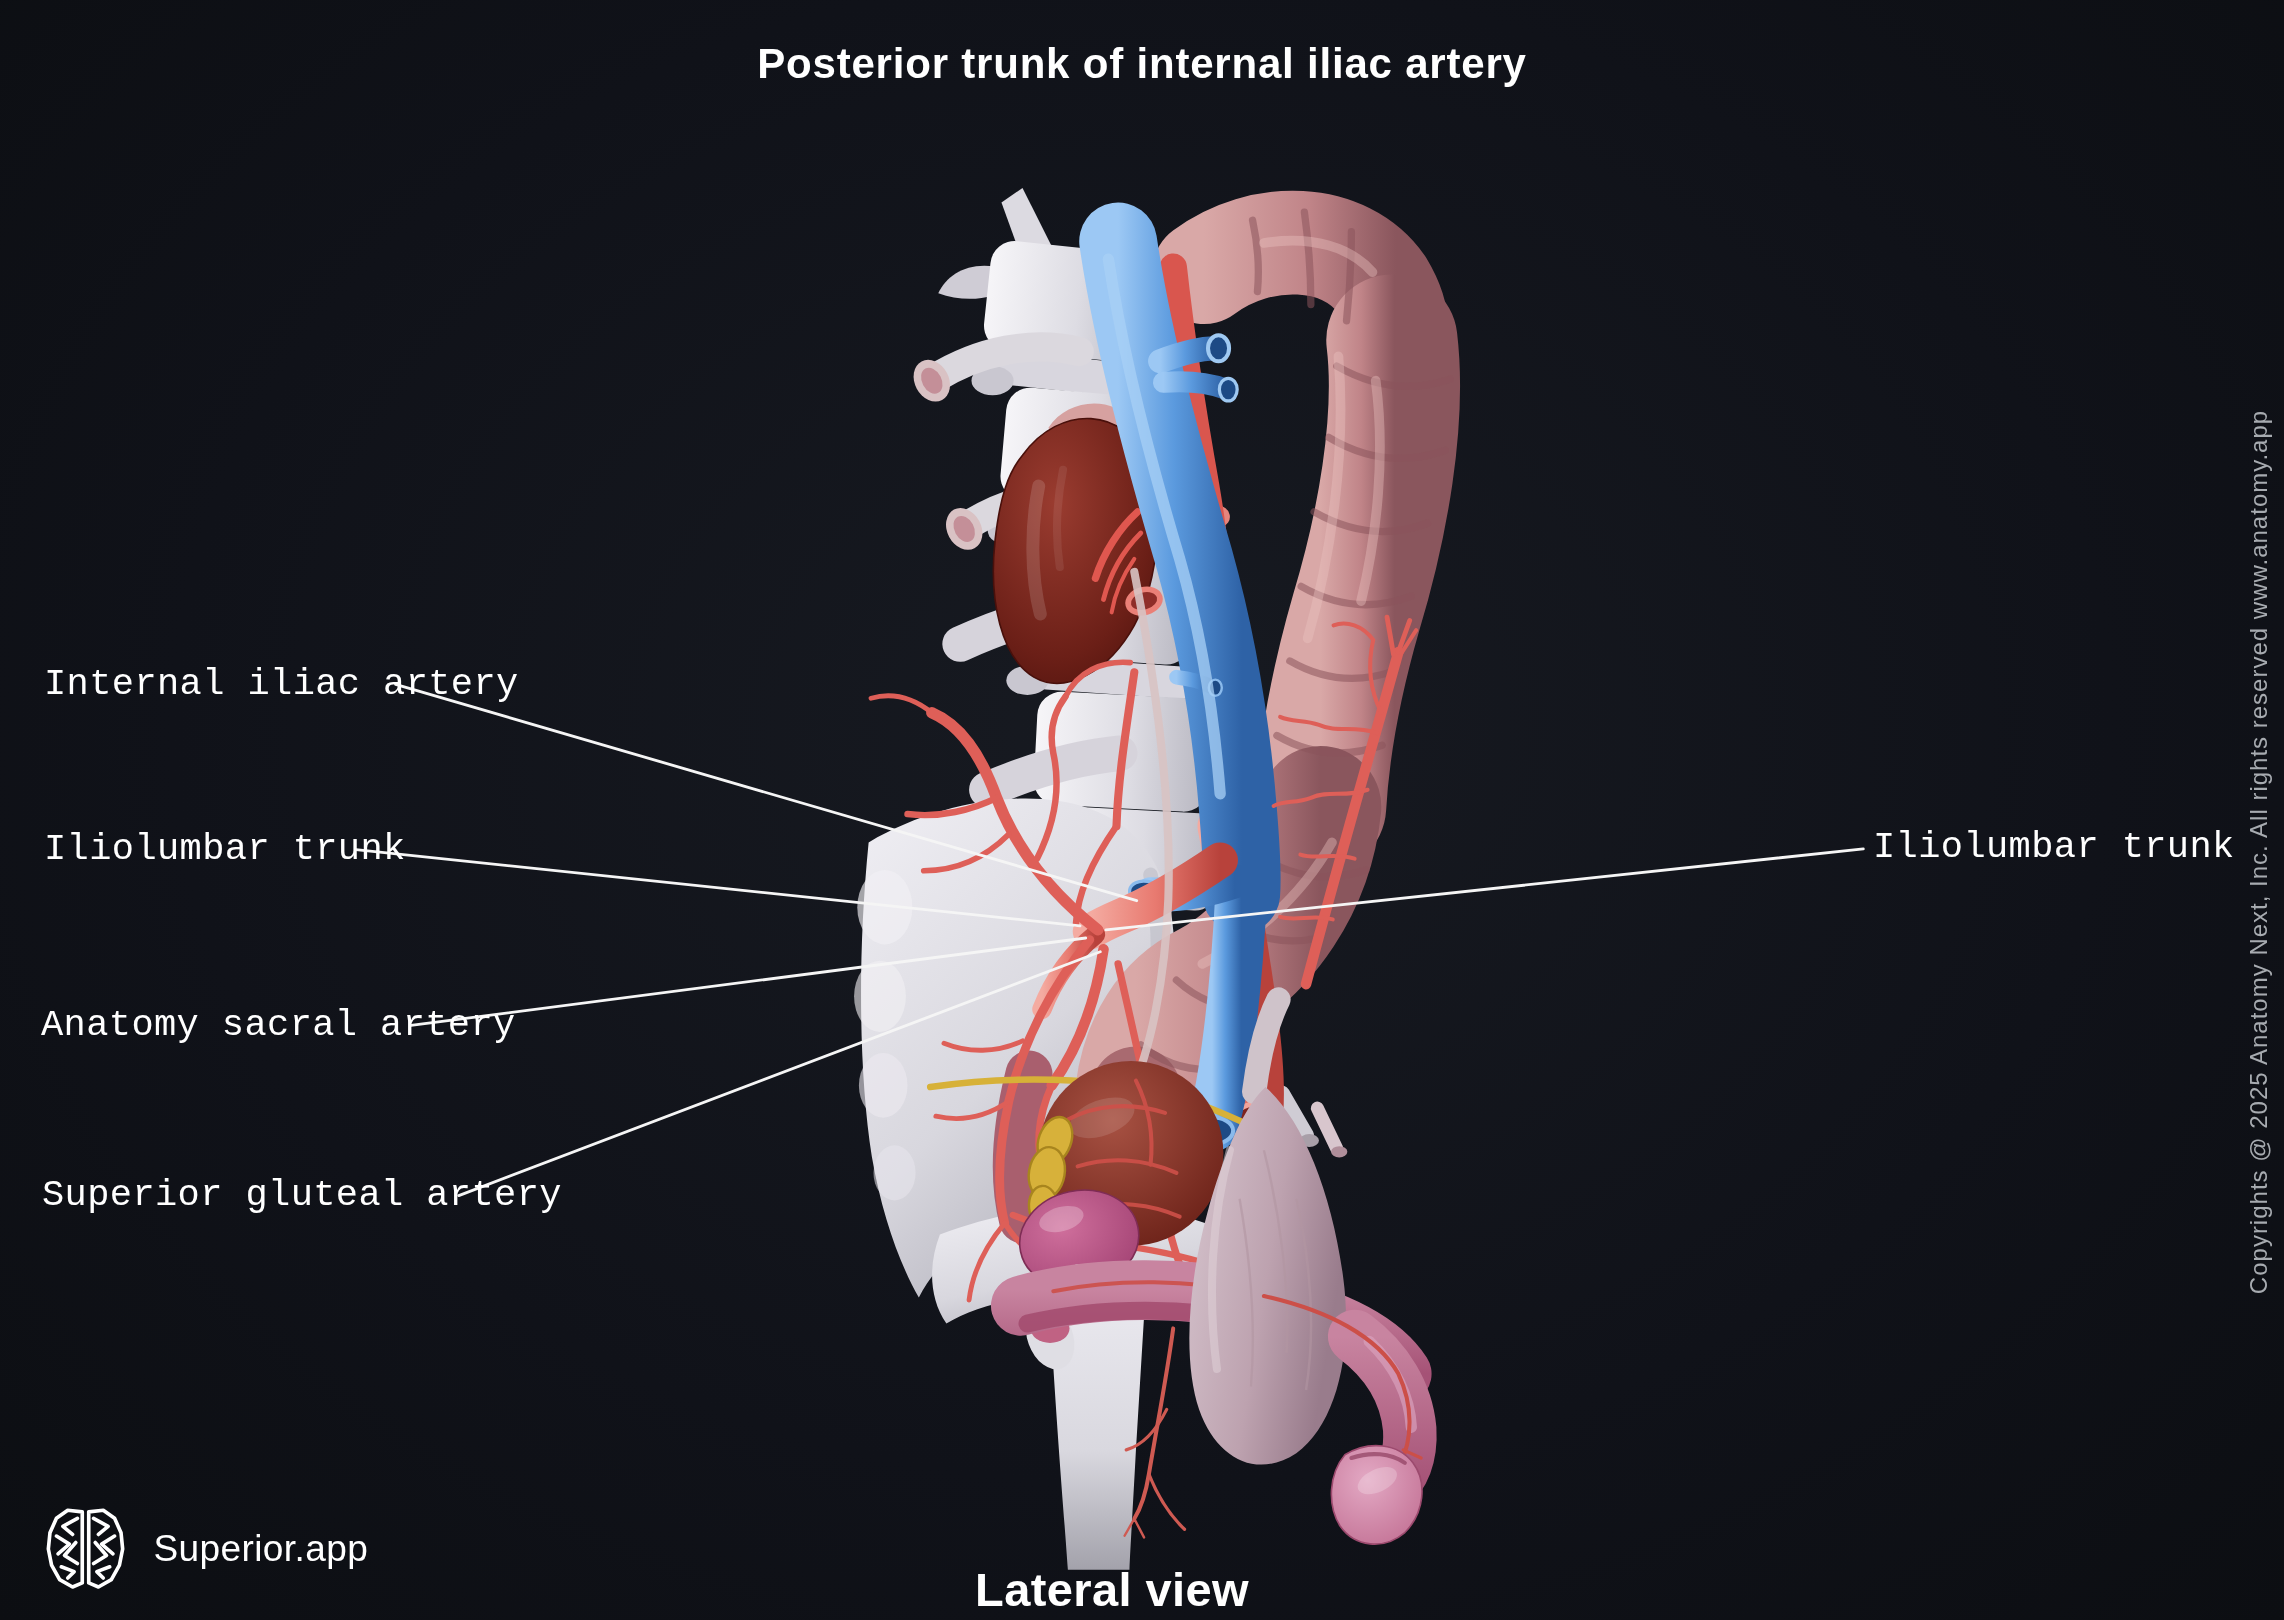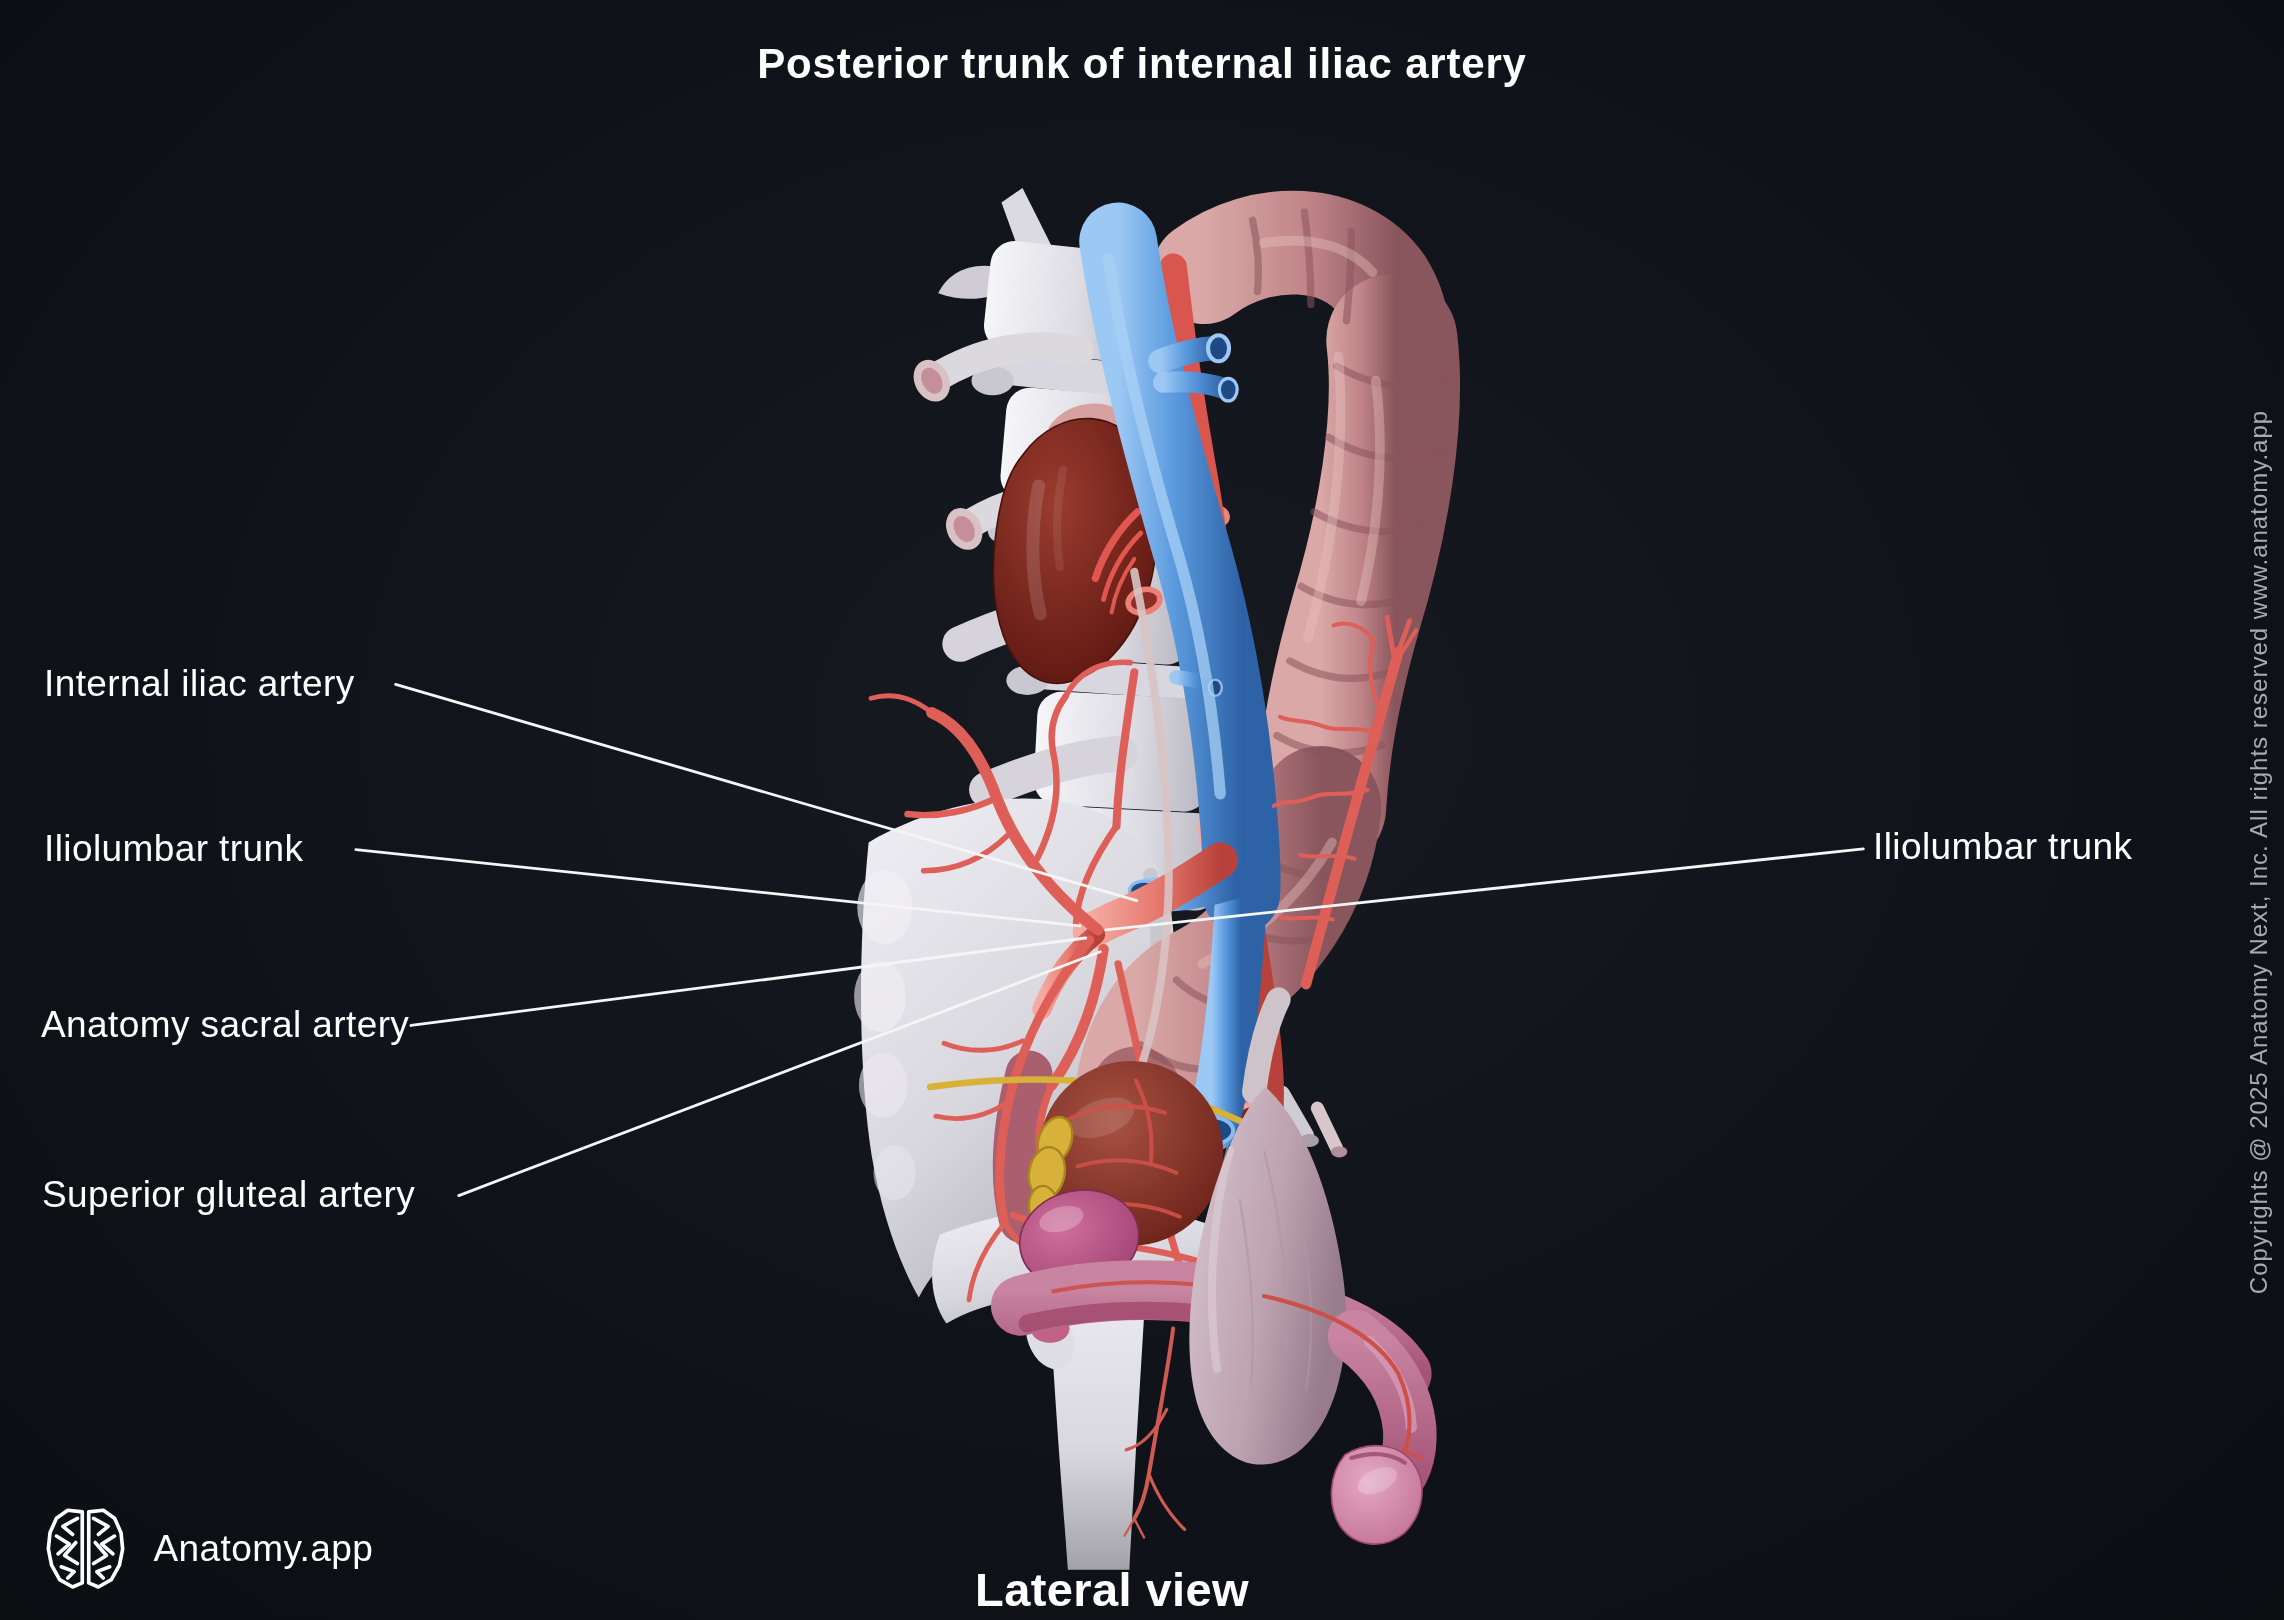--- a/index.html
+++ b/index.html
@@ -8,21 +8,21 @@
     background:radial-gradient(ellipse at 50% 45%, #171a21 0%, #101219 60%, #0c0e12 100%);
     font-family:"Liberation Sans", sans-serif;
   }
   .art{position:absolute;left:0;top:0;width:2284px;height:1620px;}
   .title{
     position:absolute;top:40px;left:0;width:100%;text-align:center;
     font-size:42px;font-weight:700;color:#ffffff;letter-spacing:0.8px;
   }
   .anno{
     position:absolute;color:#ffffff;font-size:37px;font-weight:500;
-    letter-spacing:0.4px;white-space:nowrap;
+    letter-spacing:0.4px;white-space:nowrap;font-family:Liberation Mono, monospace;
   }
   .anno.a-internal{left:44px;top:663px;}
   .anno.a-iliolumbar{left:44px;top:828px;}
   .anno.a-lateralsacral{left:41px;top:1004px;}
   .anno.a-supgluteal{left:42px;top:1174px;}
   .anno.a-posterior{left:1873px;top:826px;}
   .viewlabel{
     position:absolute;top:1562px;left:1112px;transform:translateX(-50%);
     color:#ffffff;font-size:47px;font-weight:600;letter-spacing:0.4px;white-space:nowrap;
   }
@@ -328,19 +328,19 @@
         <g id="brainHalf">
           <path d="M 46,6 L 28,4 L 14,14 L 6,32 L 4,52 L 8,72 L 18,90 L 34,99 L 46,94 L 46,6 Z"></path>
           <path d="M 40,14 L 22,24 L 34,34"></path>
           <path d="M 14,36 L 30,46 L 16,58"></path>
           <path d="M 38,44 L 24,60 L 40,70"></path>
           <path d="M 20,74 L 36,80 L 28,88"></path>
         </g>
         <use href="#brainHalf" transform="matrix(-1,0,0,1,100,0)"></use>
       </g>
     </svg>
-    <div class="brand-name">Anatomy.app</div>
+    <div class="brand-name">Superior.app</div>
   </div>
 
   <div class="copyright">Copyrights @ 2025 Anatomy Next, Inc. All rights reserved www.anatomy.app</div>
 
 </div>
 
 
 </body></html>

